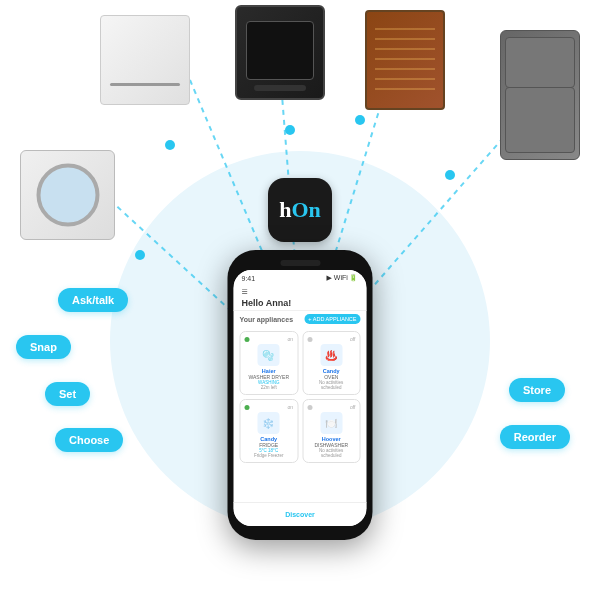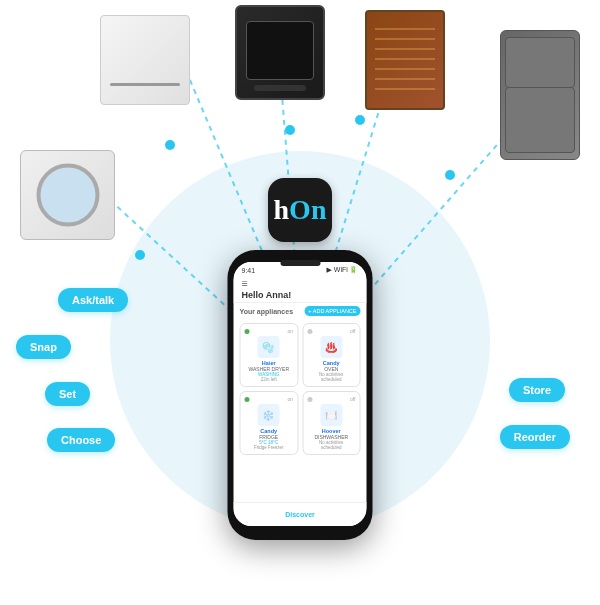--- a/index.html
+++ b/index.html
@@ -220,21 +220,21 @@
     }
     .hon-logo-box {
       width: 64px;
       height: 64px;
       background: #1a1a1a;
       border-radius: 16px;
       display: flex;
       align-items: center;
       justify-content: center;
       color: white;
-      font-size: 28px;
+      font-size: 22px;
       font-weight: bold;
       font-family: Georgia, serif;
       box-shadow: 0 3px 10px rgba(0,0,0,0.3);
     }
     .hon-h { color: white; }
     .hon-on { color: #29c6f0; }
 
     
     .phone-container {
       position: absolute;
@@ -242,21 +242,21 @@
       left: 50%;
       transform: translateX(-50%);
       z-index: 10;
     }
 
     .phone {
       width: 145px;
       height: 290px;
       background: #111;
       border-radius: 28px;
-      padding: 12px 6px 14px 6px;
+      padding: 20px 6px 14px 6px;
       box-shadow: 0 8px 30px rgba(0,0,0,0.4);
       position: relative;
     }
 
     .phone-notch {
       position: absolute;
       top: 10px;
       left: 50%;
       transform: translateX(-50%);
       width: 40px;
@@ -432,21 +432,21 @@
       font-size: 11px;
       font-weight: bold;
       white-space: nowrap;
       z-index: 15;
       box-shadow: 0 2px 6px rgba(41,198,240,0.3);
     }
 
     .bubble-ask { top: 288px; left: 58px; }
     .bubble-snap { top: 335px; left: 16px; }
     .bubble-set { top: 382px; left: 45px; }
-    .bubble-choose { top: 428px; left: 47px; }
+    .bubble-choose { top: 428px; left: 55px; }
 
     .bubble-sort { top: 288px; right: 55px; }
     .bubble-check { top: 330px; right: 40px; }
     .bubble-store { top: 378px; right: 35px; }
     .bubble-reorder { top: 425px; right: 30px; }
   </style>
 </head>
 <body>
 
 <div class="main-container">

